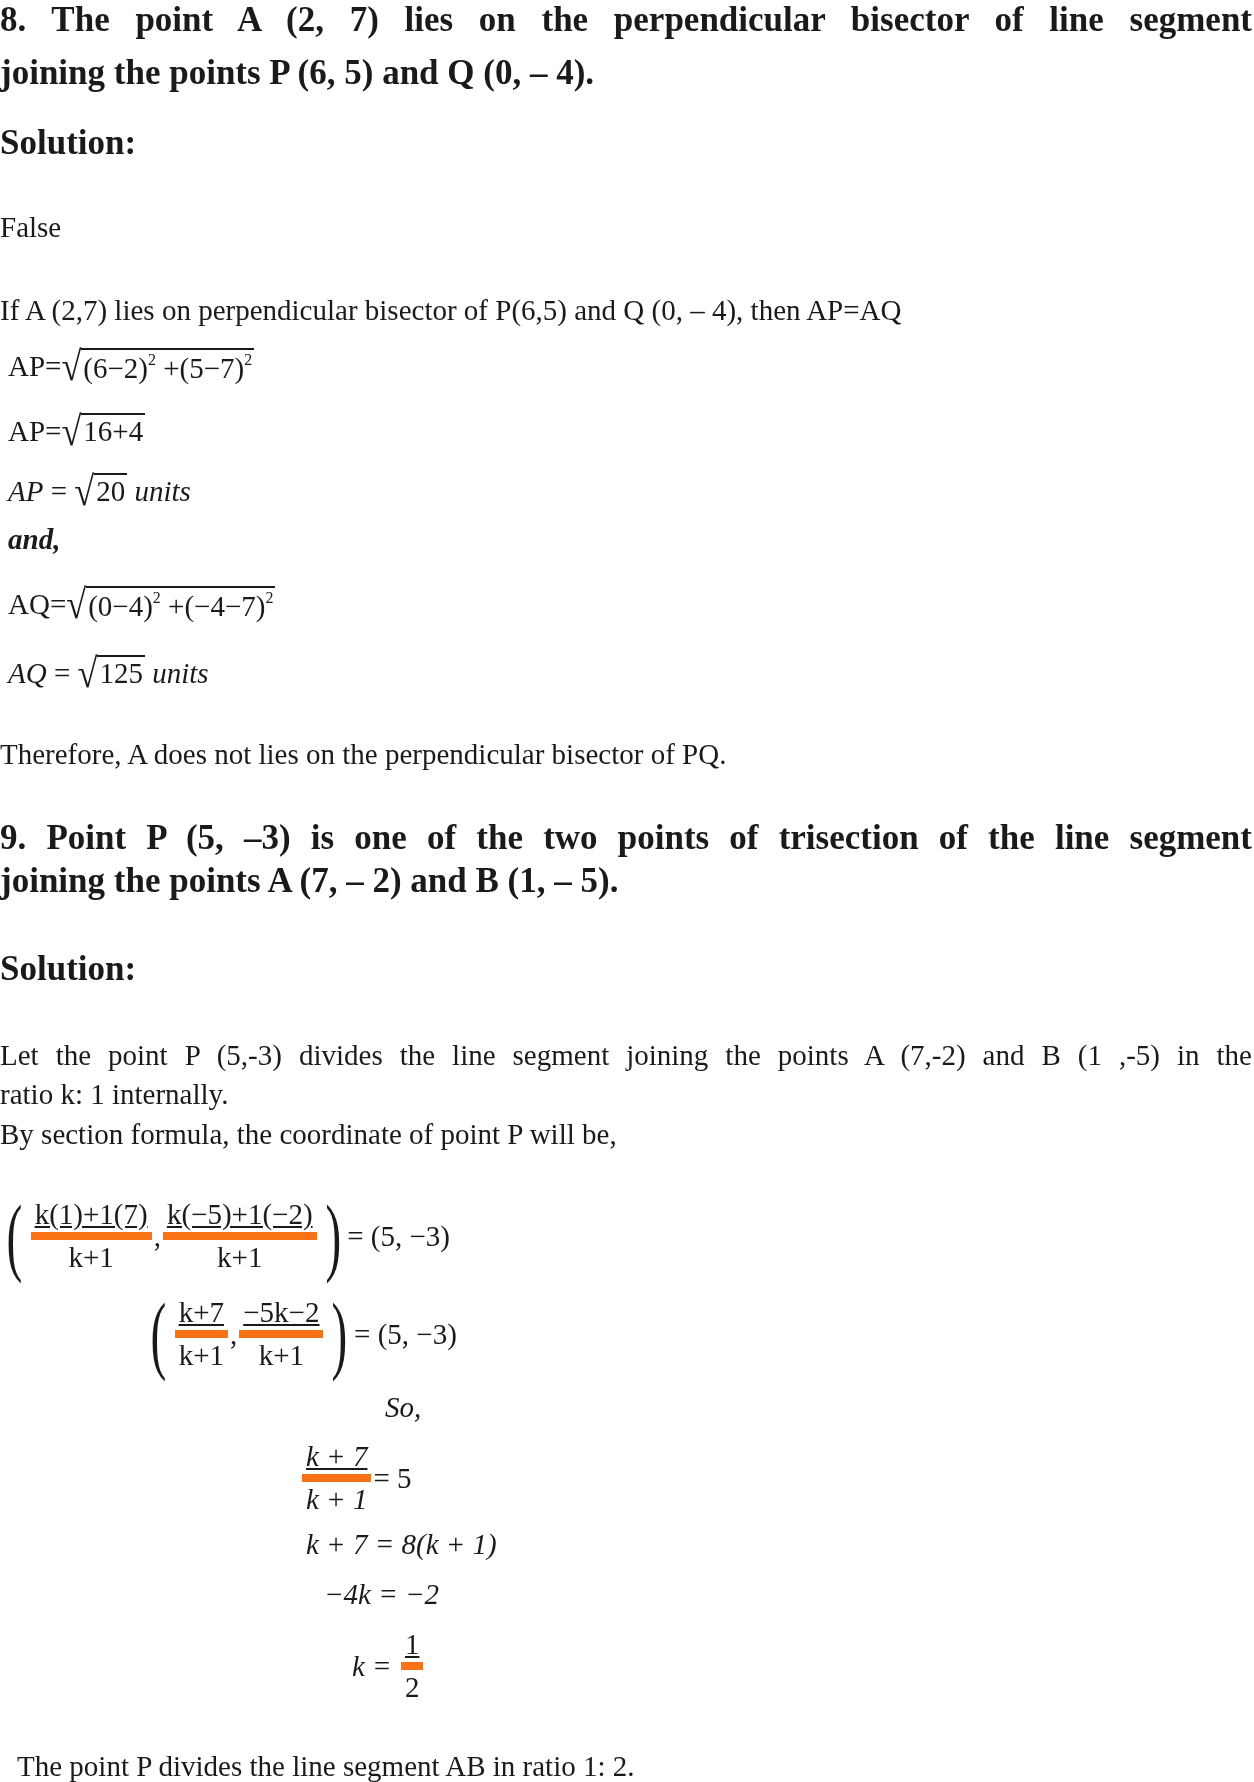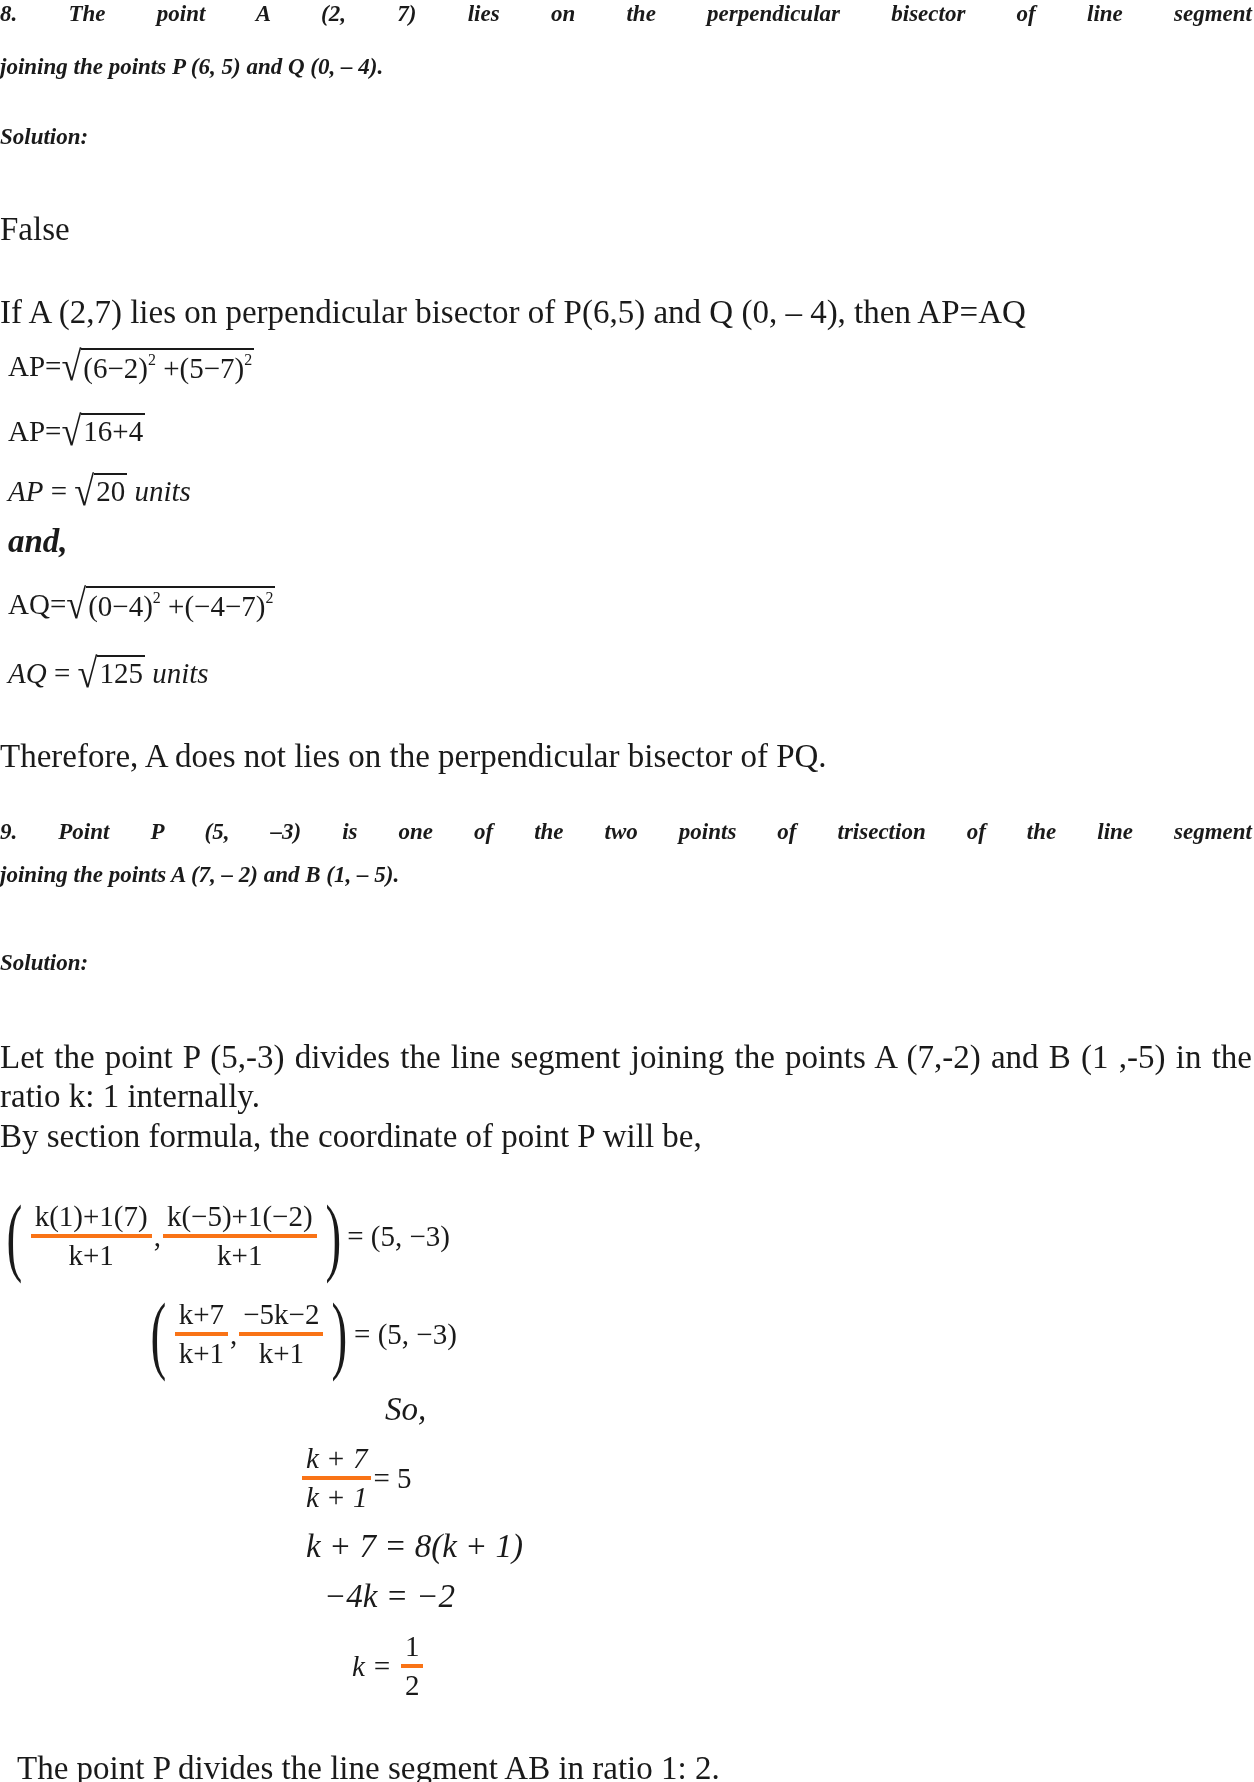--- a/index.html
+++ b/index.html
@@ -1,29 +1,29 @@
 <!DOCTYPE html>
 <html><head>
 <meta charset="utf-8">
 <style>
   html, body { margin:0; padding:0; background:#ffffff; }
   body { width:1254px; height:1782px; position:relative; overflow:hidden;
          font-family:"Liberation Serif","DejaVu Serif",serif; color:#1a1a1a; }
   .abs { position:absolute; left:0; white-space:nowrap; }
-  .h { font-weight:bold; font-size:23px; line-height:1;font-style:italic; }
+  .h { font-weight:bold; font-size:35px; line-height:1; }
   .hj { width:1252px; text-align:justify; text-align-last:justify; }
-  .t { font-size:33px; line-height:1; }
+  .t { font-size:29px; line-height:1; }
   .m { font-size:29px; line-height:1; display:flex; align-items:center; }
   .i { font-style:italic; }
   .sq { display:inline-flex; align-items:stretch; }
   .rad { font-size:1.25em; line-height:1; transform:scaleY(1.15); display:inline-block; }
   .over { border-top:2px solid #1a1a1a; padding:2px 2px 0 2px; }
   sup { font-size:0.55em; vertical-align:0.8em; }
   .frac { display:inline-flex; flex-direction:column; align-items:center; vertical-align:middle; margin:0 2px; }
-  .frac .num { padding:0 4px 3px 4px; border-bottom:4px solid #f97316; }
+  .frac .num { padding:0 4px 3px 4px; border-bottom:8px solid #f97316;text-decoration:underline; }
   .frac .den { padding:3px 4px 0 4px; }
   .paren { font-size:86px; line-height:1; font-weight:100; transform:scaleX(0.55); display:inline-block; }
 </style>
 </head>
 <body>
 
 <div class="abs h hj" style="top:2px;">8. The point A (2, 7) lies on the perpendicular bisector of line segment</div>
 <div class="abs h" style="top:55px;text-align:right;">joining the points P (6, 5) and Q (0, – 4).</div>
 <div class="abs h" style="top:125px;">Solution:</div>
 <div class="abs t" style="top:213px;">False</div>

